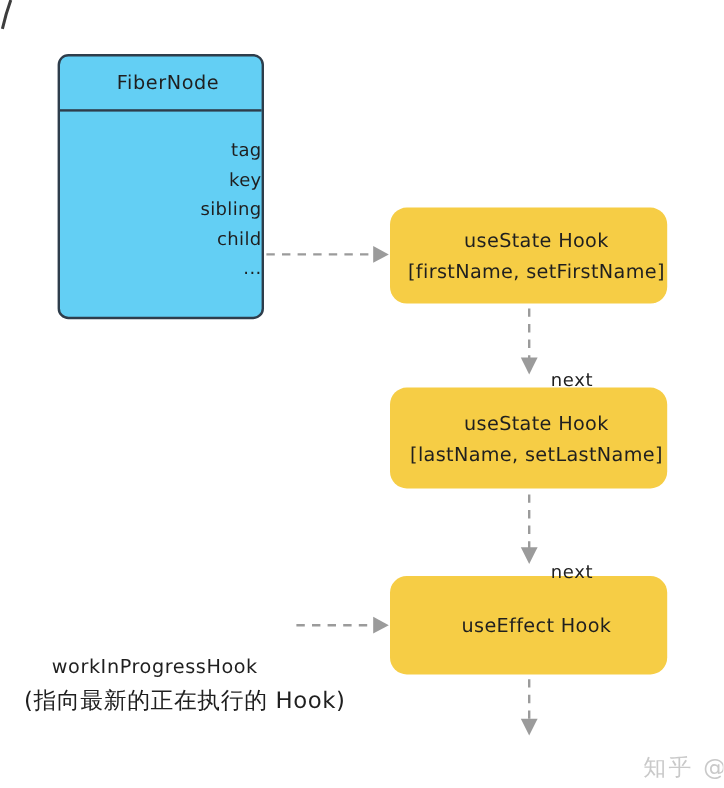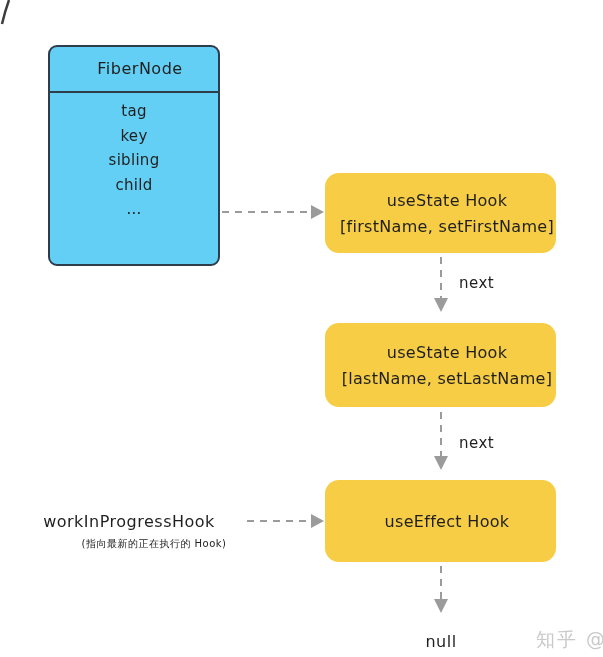--- a/index.html
+++ b/index.html
@@ -55,22 +55,22 @@
   .fiber-title {
     height: 44px;
     line-height: 44px;
     text-align: center;
     font-size: 16px;
     letter-spacing: 0.5px;
     border-bottom: 2px solid var(--fiber-border, #2e3d4b);
     padding-left: 12px;
   }
   .fiber-fields {
-    padding-top: 6px;
-    text-align: center;
+    padding-top: 20px;
+    text-align: right;
     font-size: 15px;
   }
   .fiber-field {
     display: block;
     line-height: 24.5px;
     letter-spacing: 0.3px;
   }
 
   
   .hook-box {
@@ -92,20 +92,21 @@
   }
   .hook-1 { top: 173px; height: 80px; }
   .hook-2 { top: 323px; height: 84px; }
   .hook-3 { top: 480px; height: 82px; }
 
   .float-label {
     position: absolute;
     font-size: 15px;
     letter-spacing: 0.5px;
     white-space: nowrap;
+    margin-top: 34px;
   }
   .next-1 { left: 459px; top: 274px; }
   .next-2 { left: 459px; top: 434px; }
   .null-label {
     left: 416px;
     top: 632px;
     width: 50px;
     text-align: center;
     font-size: 16px;
   }
@@ -114,21 +115,21 @@
     top: 512px;
     width: 218px;
     text-align: center;
     font-size: 16px;
   }
   .wip-note {
     left: 18px;
     top: 537px;
     width: 272px;
     text-align: center;
-    font-size: 10px;
+    font-size: 19px;
     letter-spacing: 0.5px;
   }
   .watermark {
     position: absolute;
     left: 536px;
     top: 627px;
     font-size: 19px;
     letter-spacing: 2px;
     color: var(--watermark, #c9c9c9);
     white-space: nowrap;

